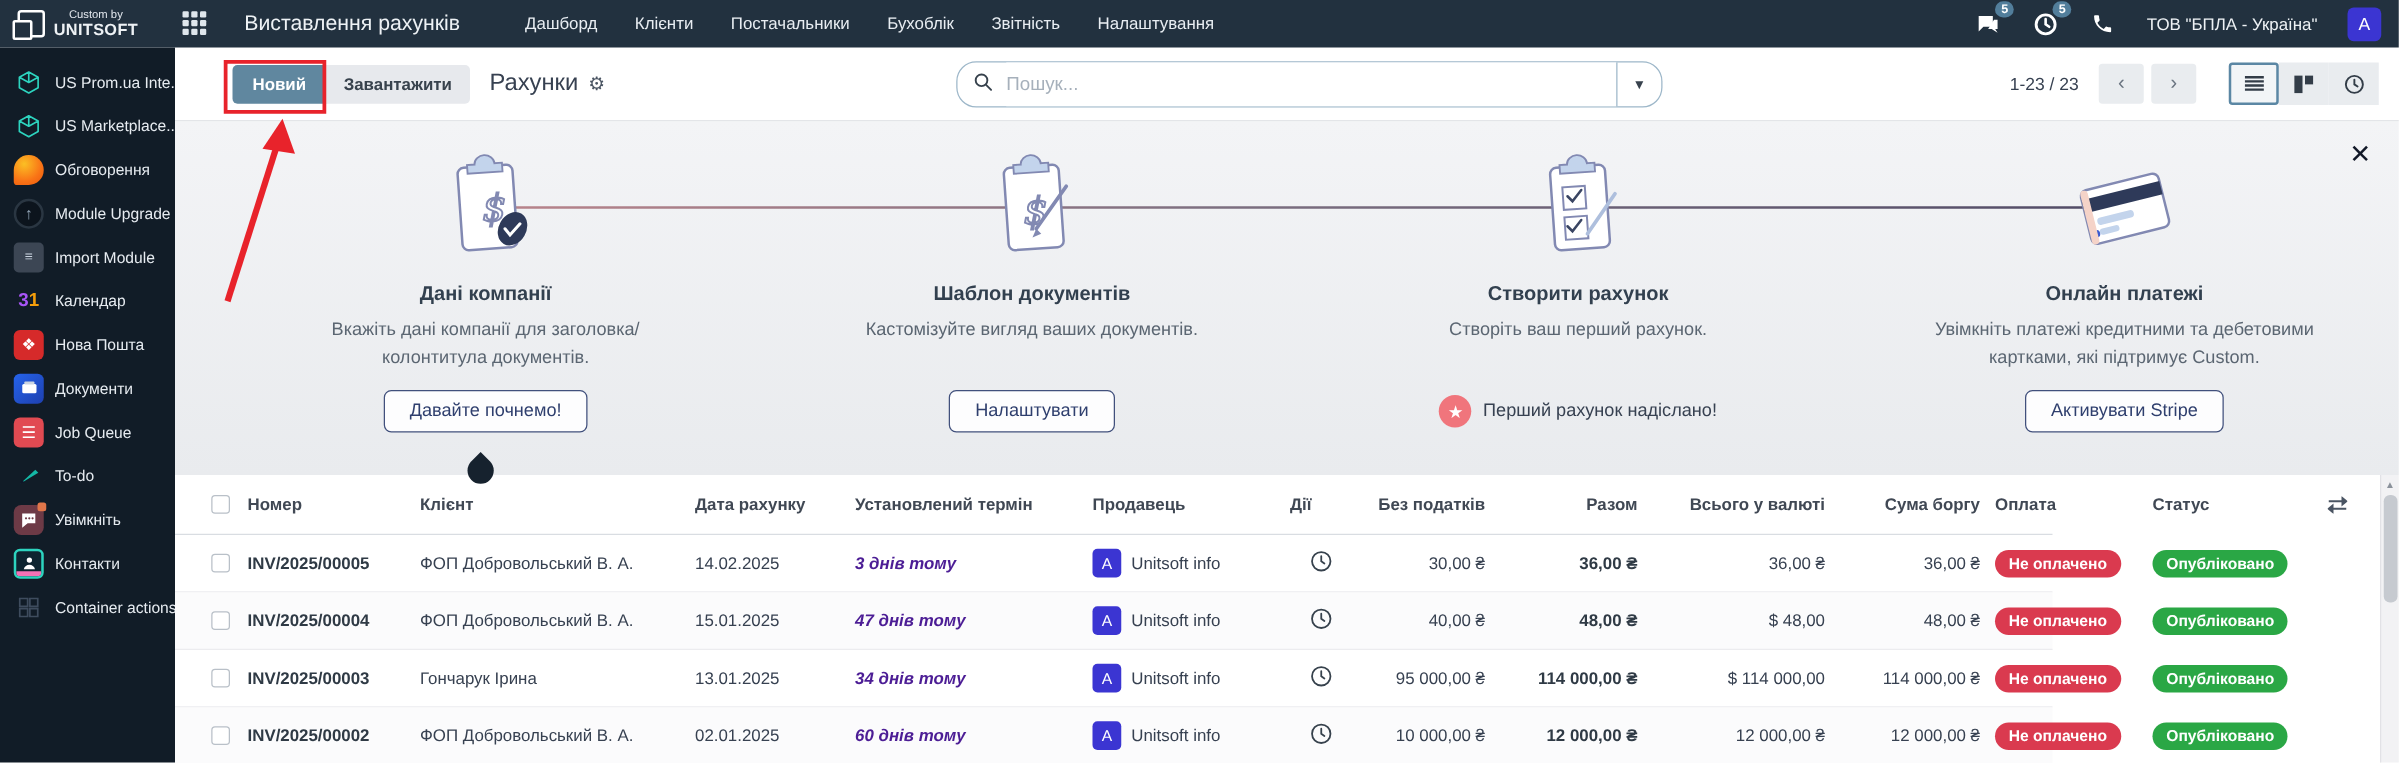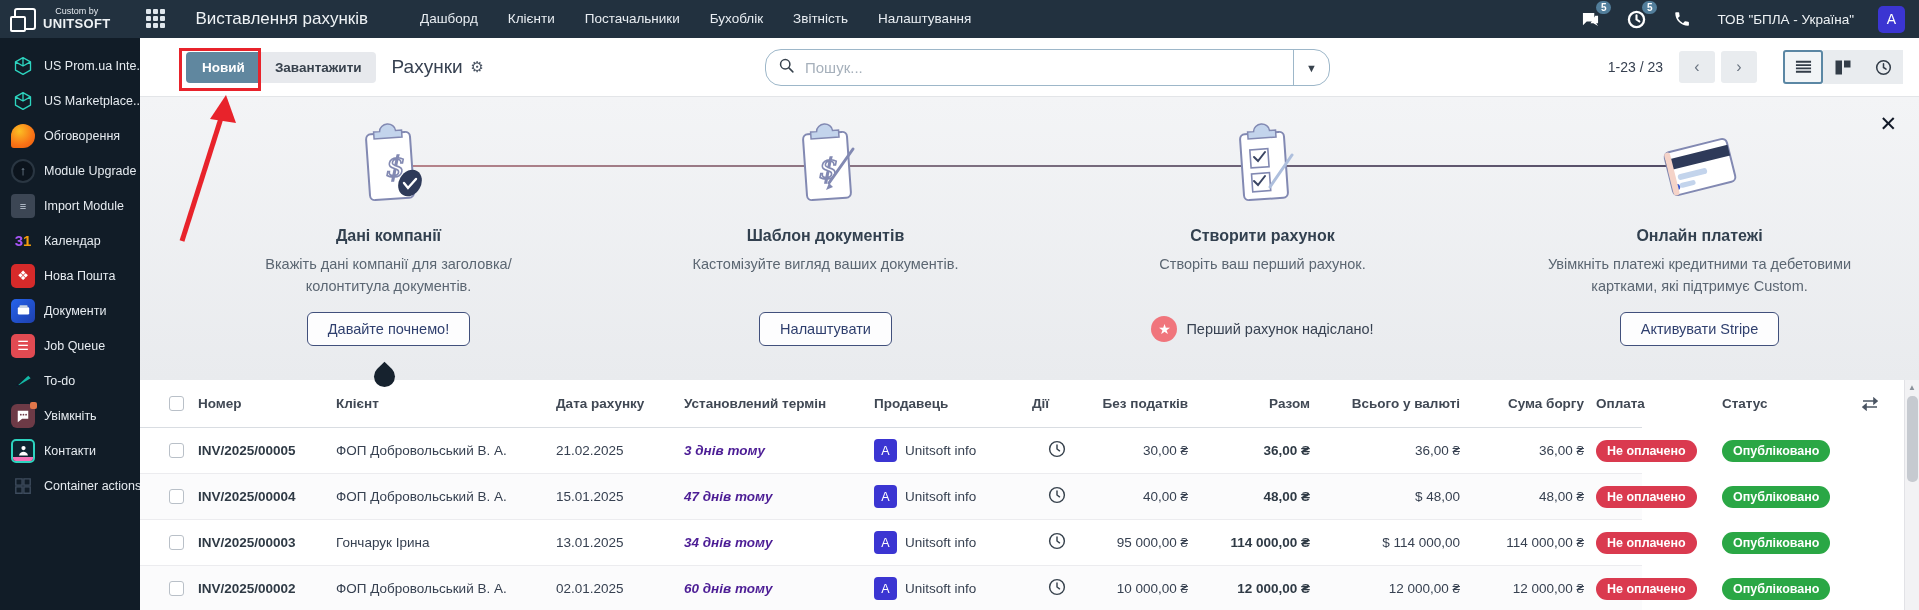--- a/index.html
+++ b/index.html
@@ -449,21 +449,21 @@
           </svg>
       </div>
     </div>
 
     <div class="lv-grid lv-row">
       <div class="cell-check">
           <span class="cb"></span>
         </div>
       <div class="c-number">INV/2025/00005</div>
       <div>ФОП Добровольський В. А.</div>
-      <div>21.02.2025</div>
+      <div>14.02.2025</div>
       <div class="c-term">3 днів тому</div>
       <div class="seller">
         <span class="seller-avatar">A</span>
         <span>Unitsoft info</span>
       </div>
       <div class="c-actions">
           <span>
         <svg width="18" height="18" viewBox="0 0 20 20">
               <circle cx="10" cy="10" r="8.2" fill="none" stroke="#37424d" stroke-width="1.6"></circle>
               <path d="M10 5.5V10l2.8 2" fill="none" stroke="#37424d" stroke-width="1.6" stroke-linecap="round"></path>

